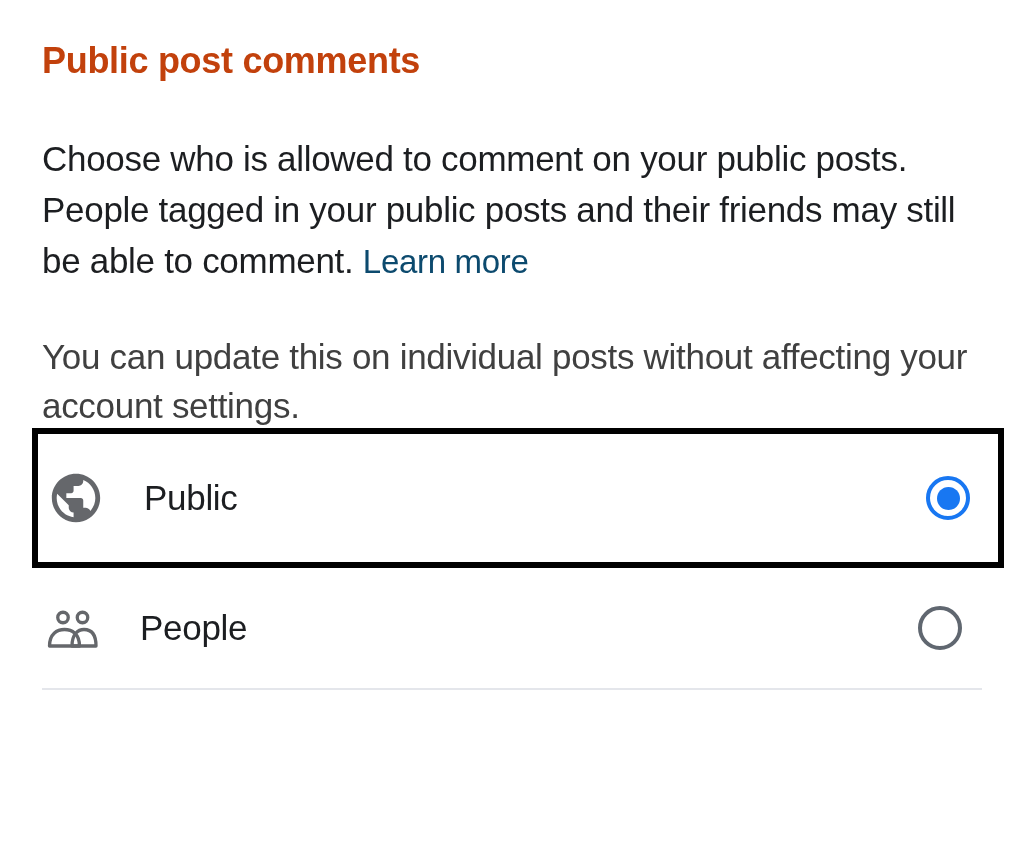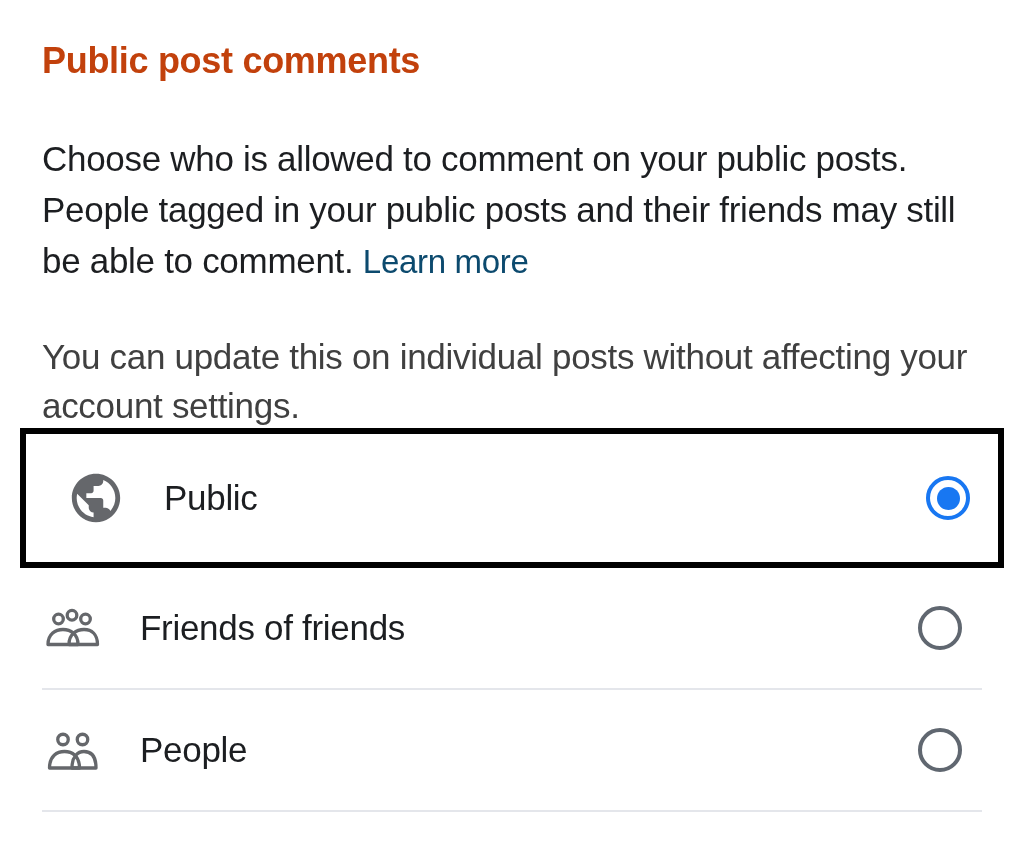--- a/index.html
+++ b/index.html
@@ -53,23 +53,23 @@
       align-items: center;
       padding: 30px 20px 30px 0;
       margin-left: 42px;
       margin-right: 42px;
       border-bottom: 2px solid #e4e6eb;
       cursor: pointer;
     }
     .option-row.highlighted {
       border: 6px solid #000;
       border-bottom: 6px solid #000;
-      margin-left: 20px;
+      margin-left: 32px;
       margin-right: 20px;
-      padding: 34px 28px 34px 40px;
+      padding: 34px 28px 34px 8px;
     }
     .option-icon {
       width: 60px;
       height: 60px;
       margin-right: 38px;
       display: flex;
       align-items: center;
       justify-content: center;
       flex-shrink: 0;
     }
@@ -122,33 +122,20 @@
       <svg viewBox="0 0 24 24" width="58" height="58" fill="#65676b">
         <path d="M12 2C6.48 2 2 6.48 2 12s4.48 10 10 10 10-4.48 10-10S17.52 2 12 2zm-1 17.93c-3.95-.49-7-3.85-7-7.93 0-.62.08-1.21.21-1.79L9 15v1c0 1.1.9 2 2 2v1.93zm6.9-2.54c-.26-.81-1-1.39-1.9-1.39h-1v-3c0-.55-.45-1-1-1H8v-2h2c.55 0 1-.45 1-1V7h2c1.1 0 2-.9 2-2v-.41c2.93 1.19 5 4.06 5 7.41 0 2.08-.8 3.97-2.1 5.39z"></path>
       </svg>
     </div>
     <span class="option-label">Public</span>
     <div class="radio-outer selected">
       <div class="radio-inner"></div>
     </div>
   </div>
 
-  <div class="option-row">
-    <div class="option-icon">
-      <svg viewBox="0 0 40 30" width="64" height="48" fill="none" stroke="#65676b" stroke-width="2.2">
-        <circle cx="11" cy="9" r="3.2"></circle>
-        <circle cx="20" cy="6.5" r="3.2"></circle>
-        <circle cx="29" cy="9" r="3.2"></circle>
-        <path d="M4 26 C4 19 9 16 14 16 C19 16 24 19 24 26 Z" stroke-linejoin="round"></path>
-        <path d="M18 26 C18 19 23 16 28 16 C33 16 37 19 37 26 Z" stroke-linejoin="round"></path>
-      </svg>
-    </div>
-    <span class="option-label">Friends of friends</span>
-    <div class="radio-outer unselected"></div>
-  </div>
 
   <div class="option-row">
     <div class="option-icon">
       <svg viewBox="0 0 40 30" width="64" height="48" fill="none" stroke="#65676b" stroke-width="2.2">
         <circle cx="14" cy="8" r="3.5"></circle>
         <circle cx="27" cy="8" r="3.5"></circle>
         <path d="M5 27 C5 19 10 16 15 16 C20 16 25 19 25 27 Z" stroke-linejoin="round"></path>
         <path d="M20 27 C20 19 24 16 28 16 C33 16 36 19 36 27 Z" stroke-linejoin="round"></path>
       </svg>
     </div>

